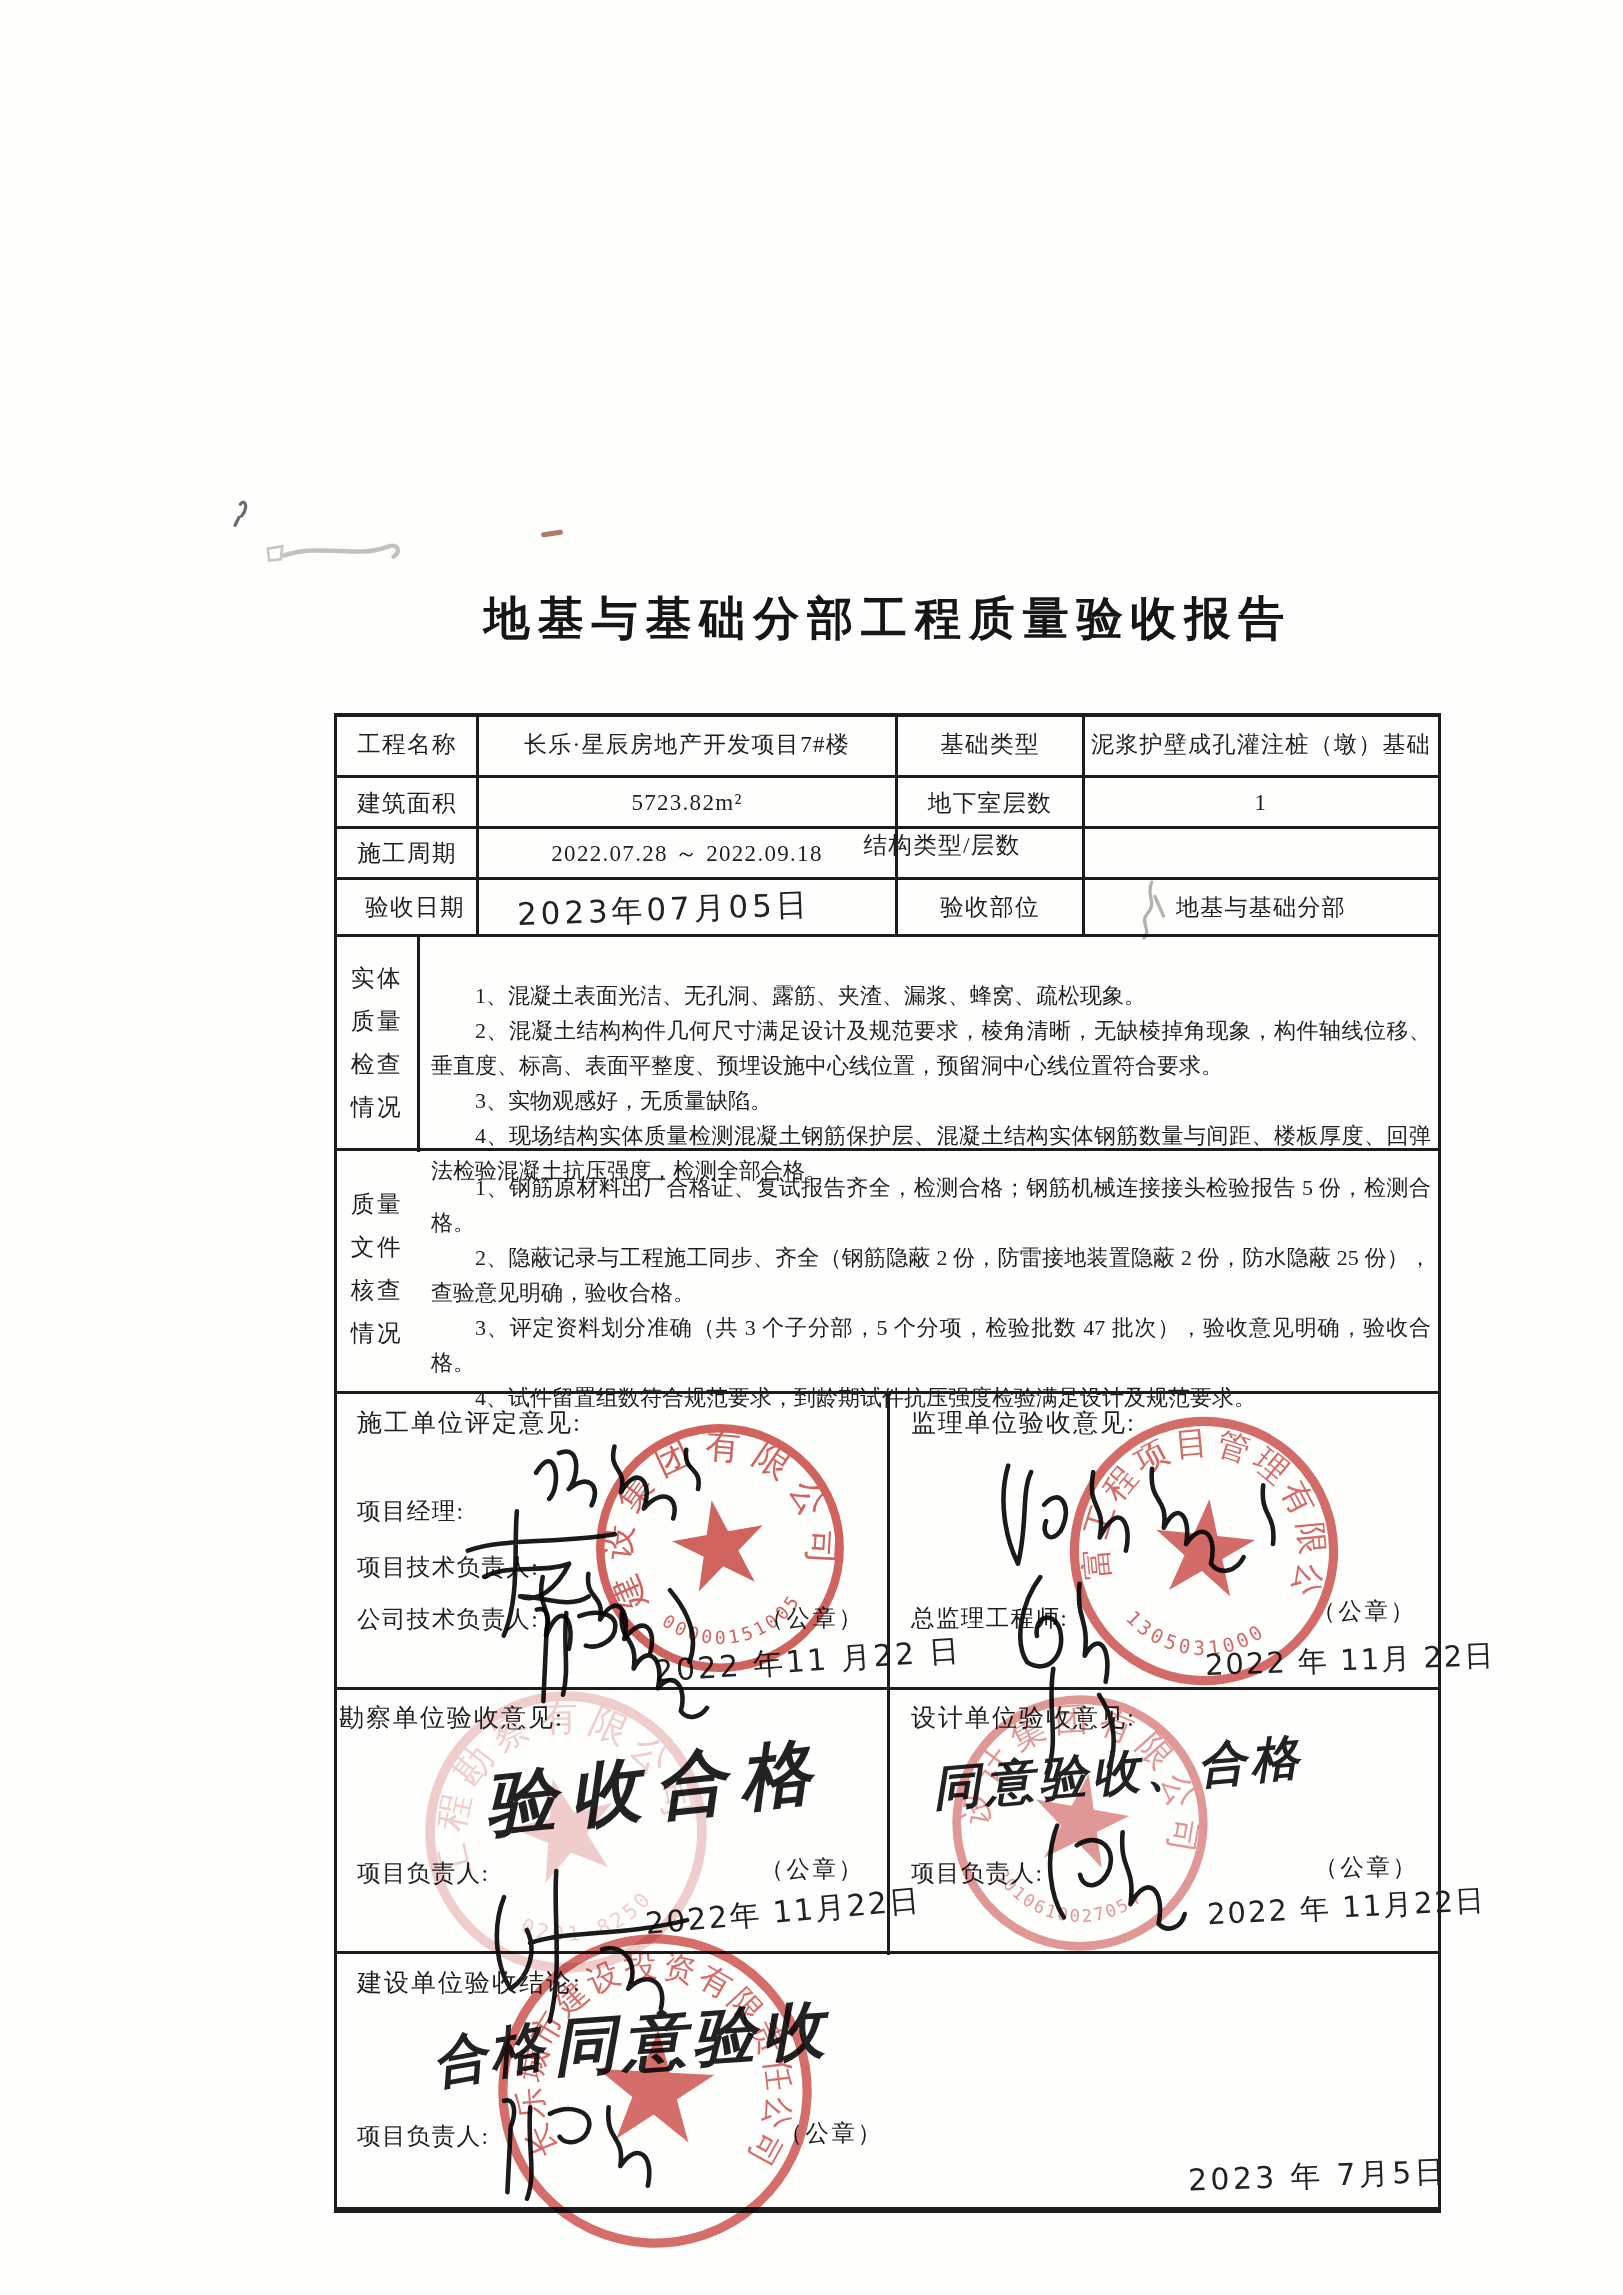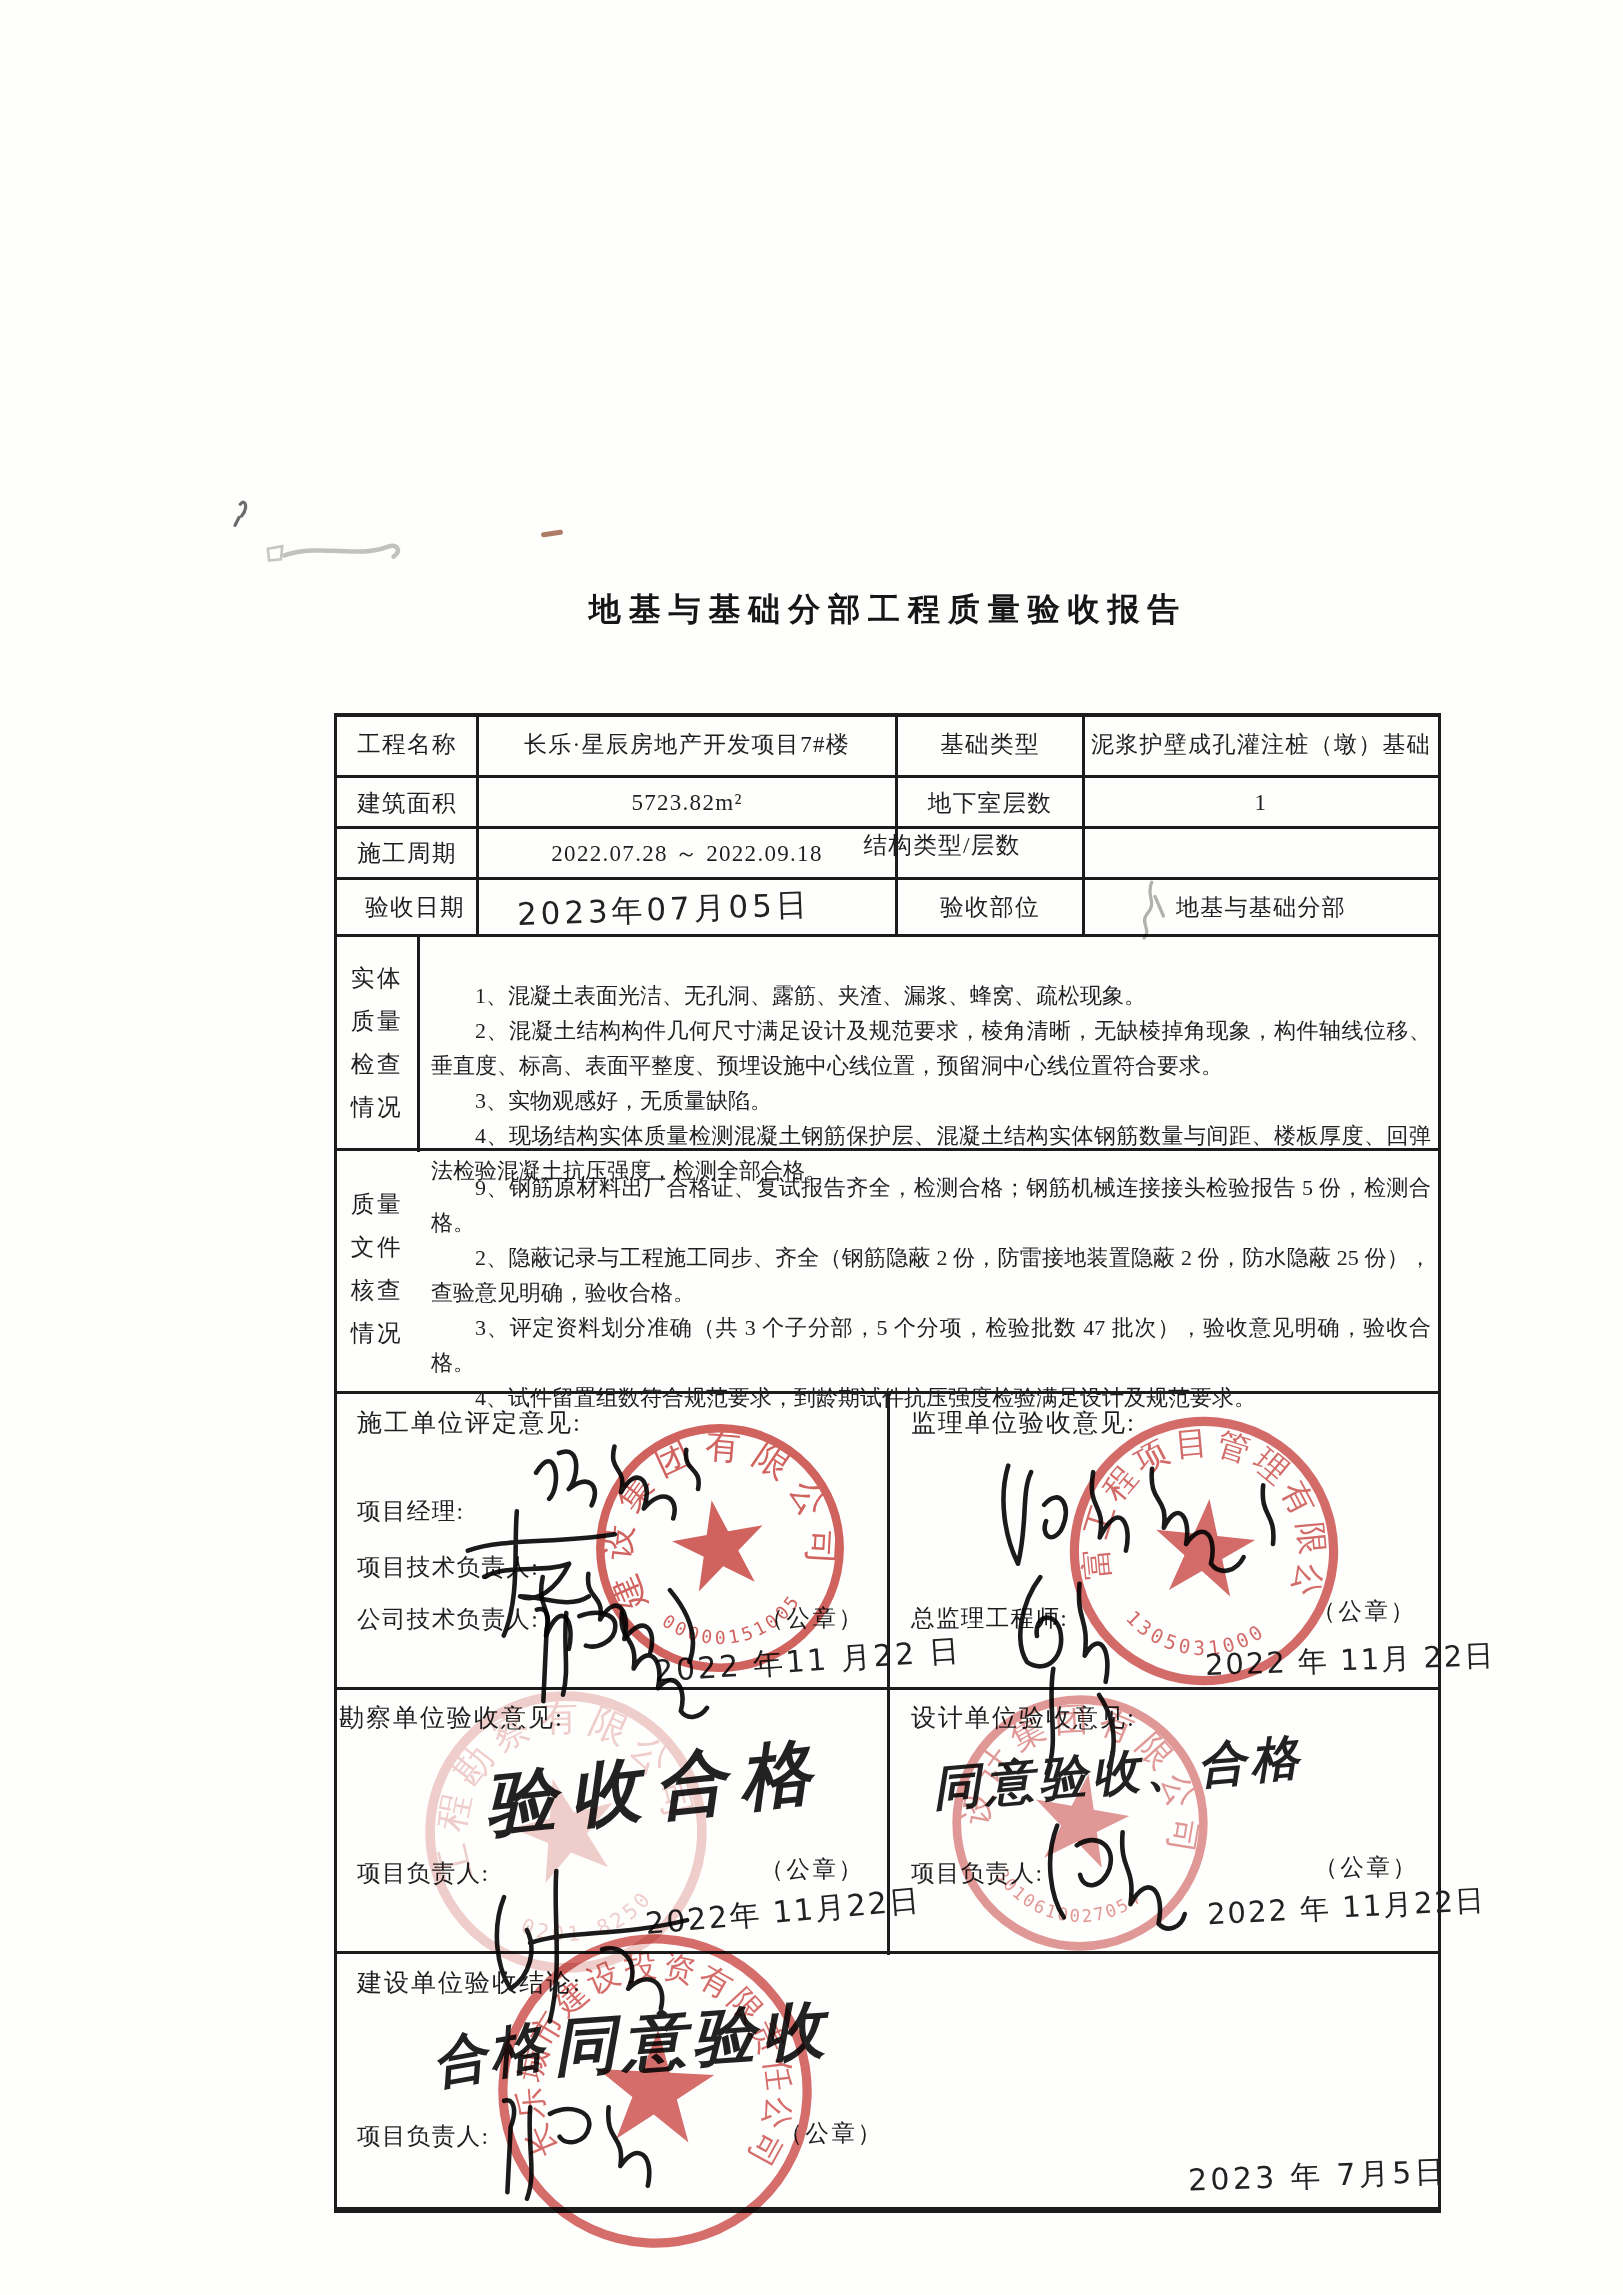--- a/index.html
+++ b/index.html
@@ -20,21 +20,21 @@
   .seal{position:absolute;font-size:23.6px;letter-spacing:2.6px;white-space:nowrap;}
   .hand{position:absolute;font-family:"DejaVu Sans","Liberation Sans",sans-serif;
         color:#222;white-space:nowrap;font-weight:500;}
   .hand-note{font-weight:600;}
   .stamp{position:absolute;mix-blend-mode:multiply;}
   .sig{position:absolute;mix-blend-mode:multiply;}
   .sig path{fill:none;stroke:#1b1b1b;stroke-width:7;stroke-linecap:round;stroke-linejoin:round;}
   .pencil path{stroke:#b4b2ae;stroke-width:5;}
   .smudge path{fill:none;stroke-linecap:round;}
   .title{position:absolute;left:336px;top:588px;width:1104px;text-align:center;
-         font-size:32px;font-weight:bold;letter-spacing:7.9px;
+         font-size:46px;font-weight:bold;letter-spacing:7.9px;
          font-family:"Liberation Sans","DejaVu Sans",sans-serif;color:#161616;}
 </style>
 </head>
 <body>
 
 <div class="page">
 
   <svg class="abs smudge" style="left:222px;top:491px;width:275px;height:92px" viewBox="0 0 420 140">
     <path d="M28,20 C36,10 40,26 30,38 M26,40 L20,52" stroke="#6b6b6b" stroke-width="5"></path>
     <path d="M95,98 C150,80 210,102 250,86 C268,78 275,92 262,100" stroke="#c3c1bd" stroke-width="7"></path>
@@ -98,21 +98,21 @@
     <p>4、现场结构实体质量检测混凝土钢筋保护层、混凝土结构实体钢筋数量与间距、楼板厚度、回弹法检验混凝土抗压强度，检测全部合格。</p>
   </div>
 
   <div class="vlabel" style="left:336px;top:1148px;width:82px;height:242px">
     <span>质量</span>
     <span>文件</span>
     <span>核查</span>
     <span>情况</span>
   </div>
   <div class="textblock" style="left:431px;top:1170px;width:1000px;">
-    <p>9、钢筋原材料出厂合格证、复试报告齐全，检测合格；钢筋机械连接接头检验报告 5 份，检测合格。</p>
+    <p>1、钢筋原材料出厂合格证、复试报告齐全，检测合格；钢筋机械连接接头检验报告 5 份，检测合格。</p>
     <p>2、隐蔽记录与工程施工同步、齐全（钢筋隐蔽 2 份，防雷接地装置隐蔽 2 份，防水隐蔽 25 份），查验意见明确，验收合格。</p>
     <p>3、评定资料划分准确（共 3 个子分部，5 个分项，检验批数 47 批次），验收意见明确，验收合格。</p>
     <p>4、试件留置组数符合规范要求，到龄期试件抗压强度检验满足设计及规范要求。</p>
   </div>
 
   <div class="optitle" style="left:357px;top:1406px">施工单位评定意见:</div>
   <div class="field" style="left:357px;top:1495px">项目经理:</div>
   <div class="field" style="left:357px;top:1551px">项目技术负责人:</div>
   <div class="field" style="left:357px;top:1603px">公司技术负责人:</div>
   <div class="seal" style="left:760px;top:1602px">（公章）</div>

